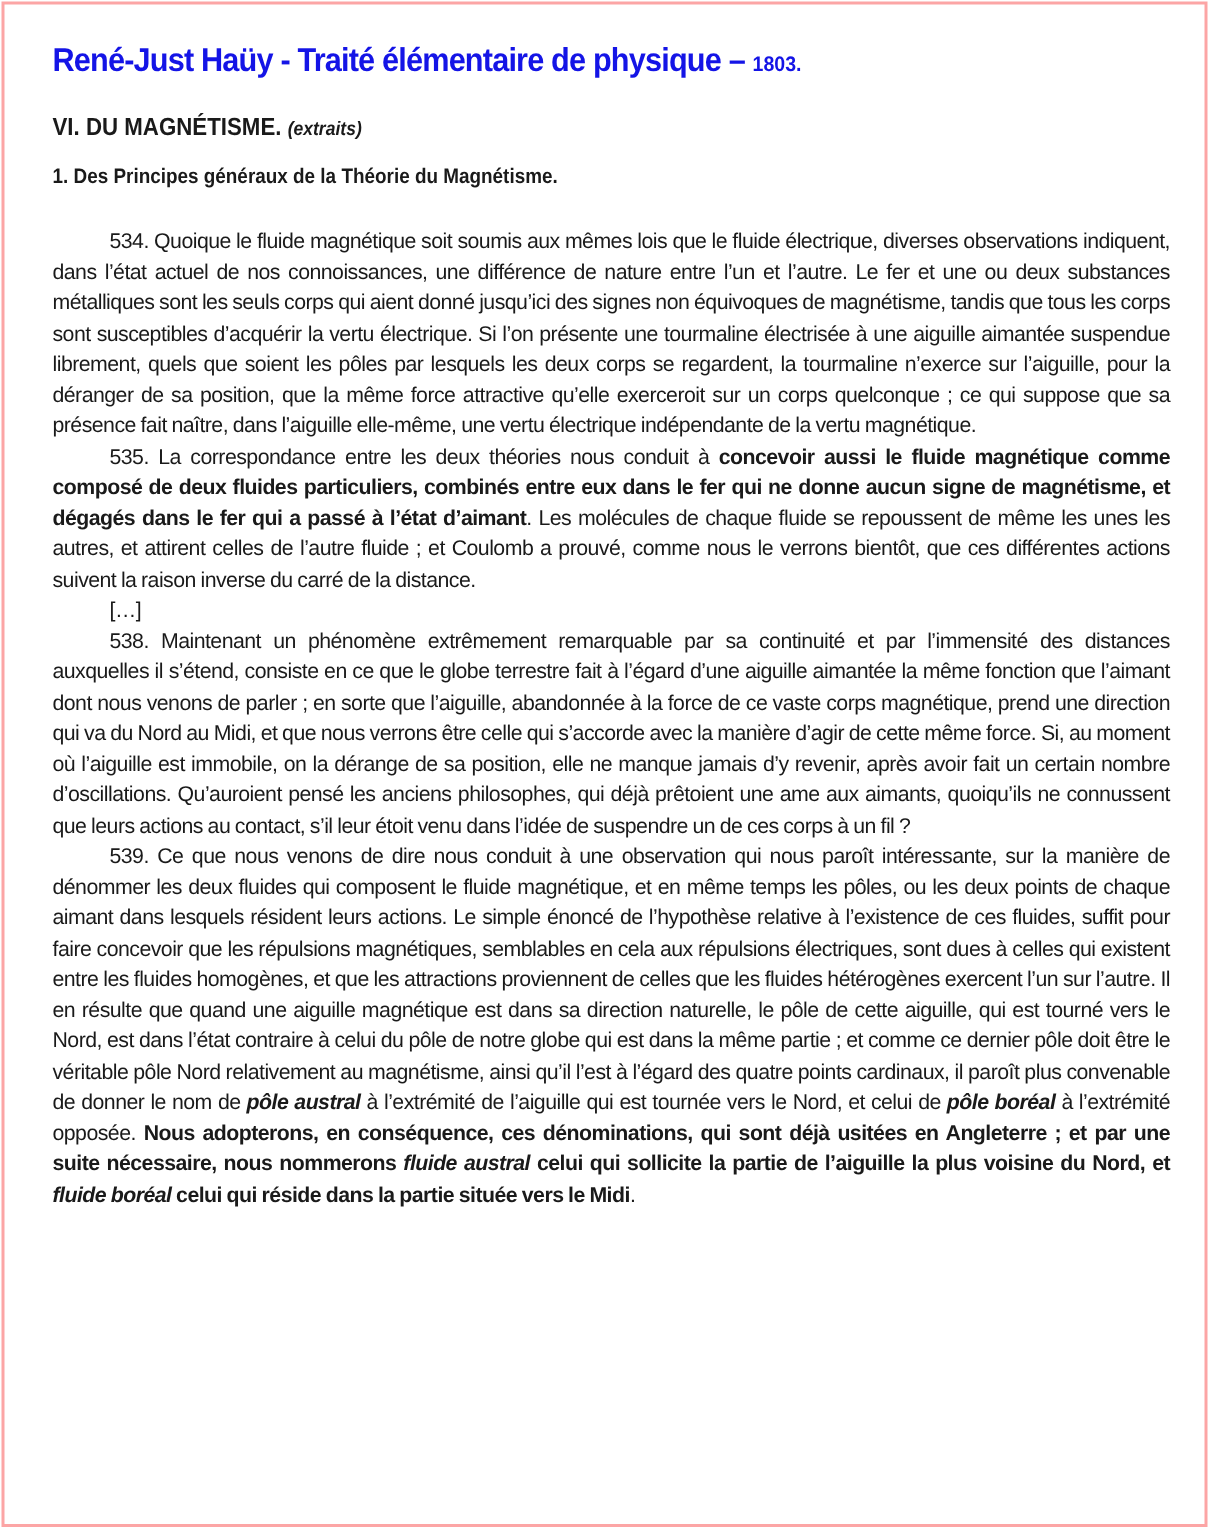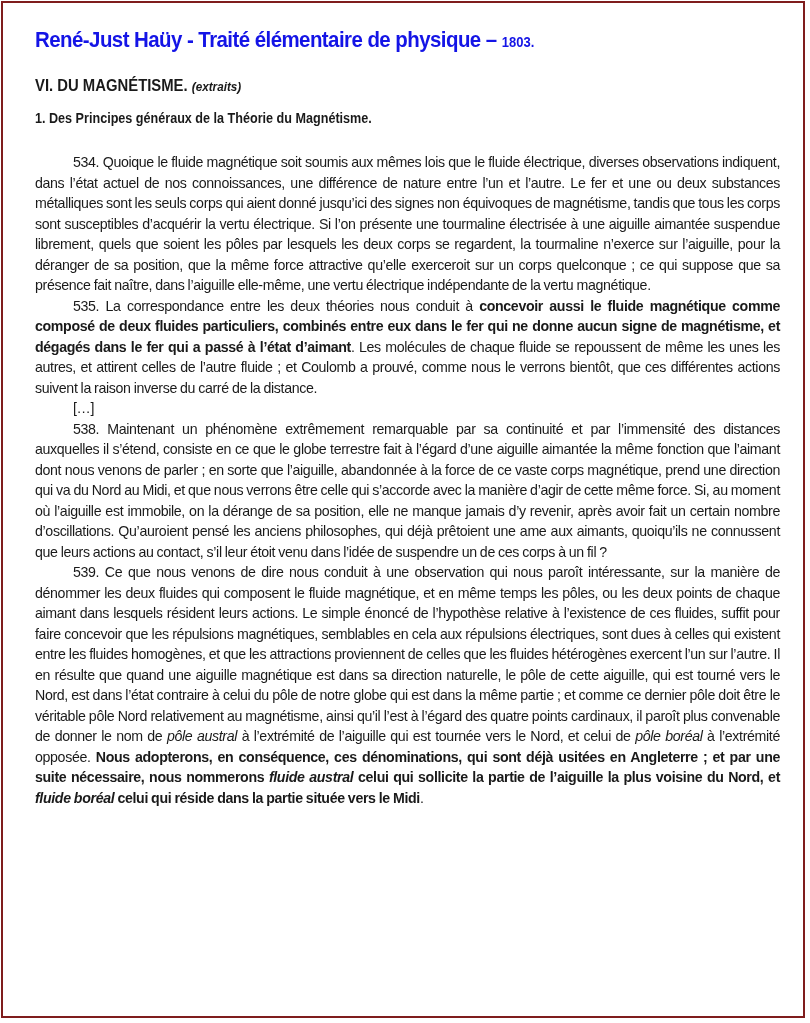--- a/index.html
+++ b/index.html
@@ -1,20 +1,20 @@
 <!DOCTYPE html>
 <html><head>
 <meta charset="utf-8">
 <style>
   html, body { margin: 0; padding: 0; background: #ffffff; }
   body { width: 810px; height: 1023px; overflow: hidden; }
   .page {
     position: absolute; left: 1px; top: 1px;
     width: 804px; height: 1017px;
-    border: 2px solid #7f1d1d;
+    border: 2px solid #fca5a5;
     background: #ffffff;
     box-sizing: border-box;
   }
   .content {
     position: absolute; left: 32px; top: 10px; width: 745px;
     font-family: "Liberation Sans Narrow", "Liberation Sans", sans-serif;
     color: #1a1a1a;
   }
   .title {
     font-family: "Liberation Sans", sans-serif;
@@ -40,21 +40,21 @@
   }
   .body {
     margin-top: 23px;
     font-family: "Liberation Sans", sans-serif;
     font-size: 14.2px; line-height: 20.5px;
     text-align: justify; letter-spacing: -0.35px;
     word-spacing: -0.5px;
   }
   .para { text-indent: 38px; margin: 0; }
   .b { font-weight: bold; }
-  .i { font-style: italic; }
+  .i { font-style: italic; font-weight: bold; }
 </style>
 </head>
 <body>
 
 <div class="page">
   <div class="content">
     <div class="title">
       <span>René-Just Haüy - Traité élémentaire de physique –</span>
       <span class="year">1803.</span>
     </div>

